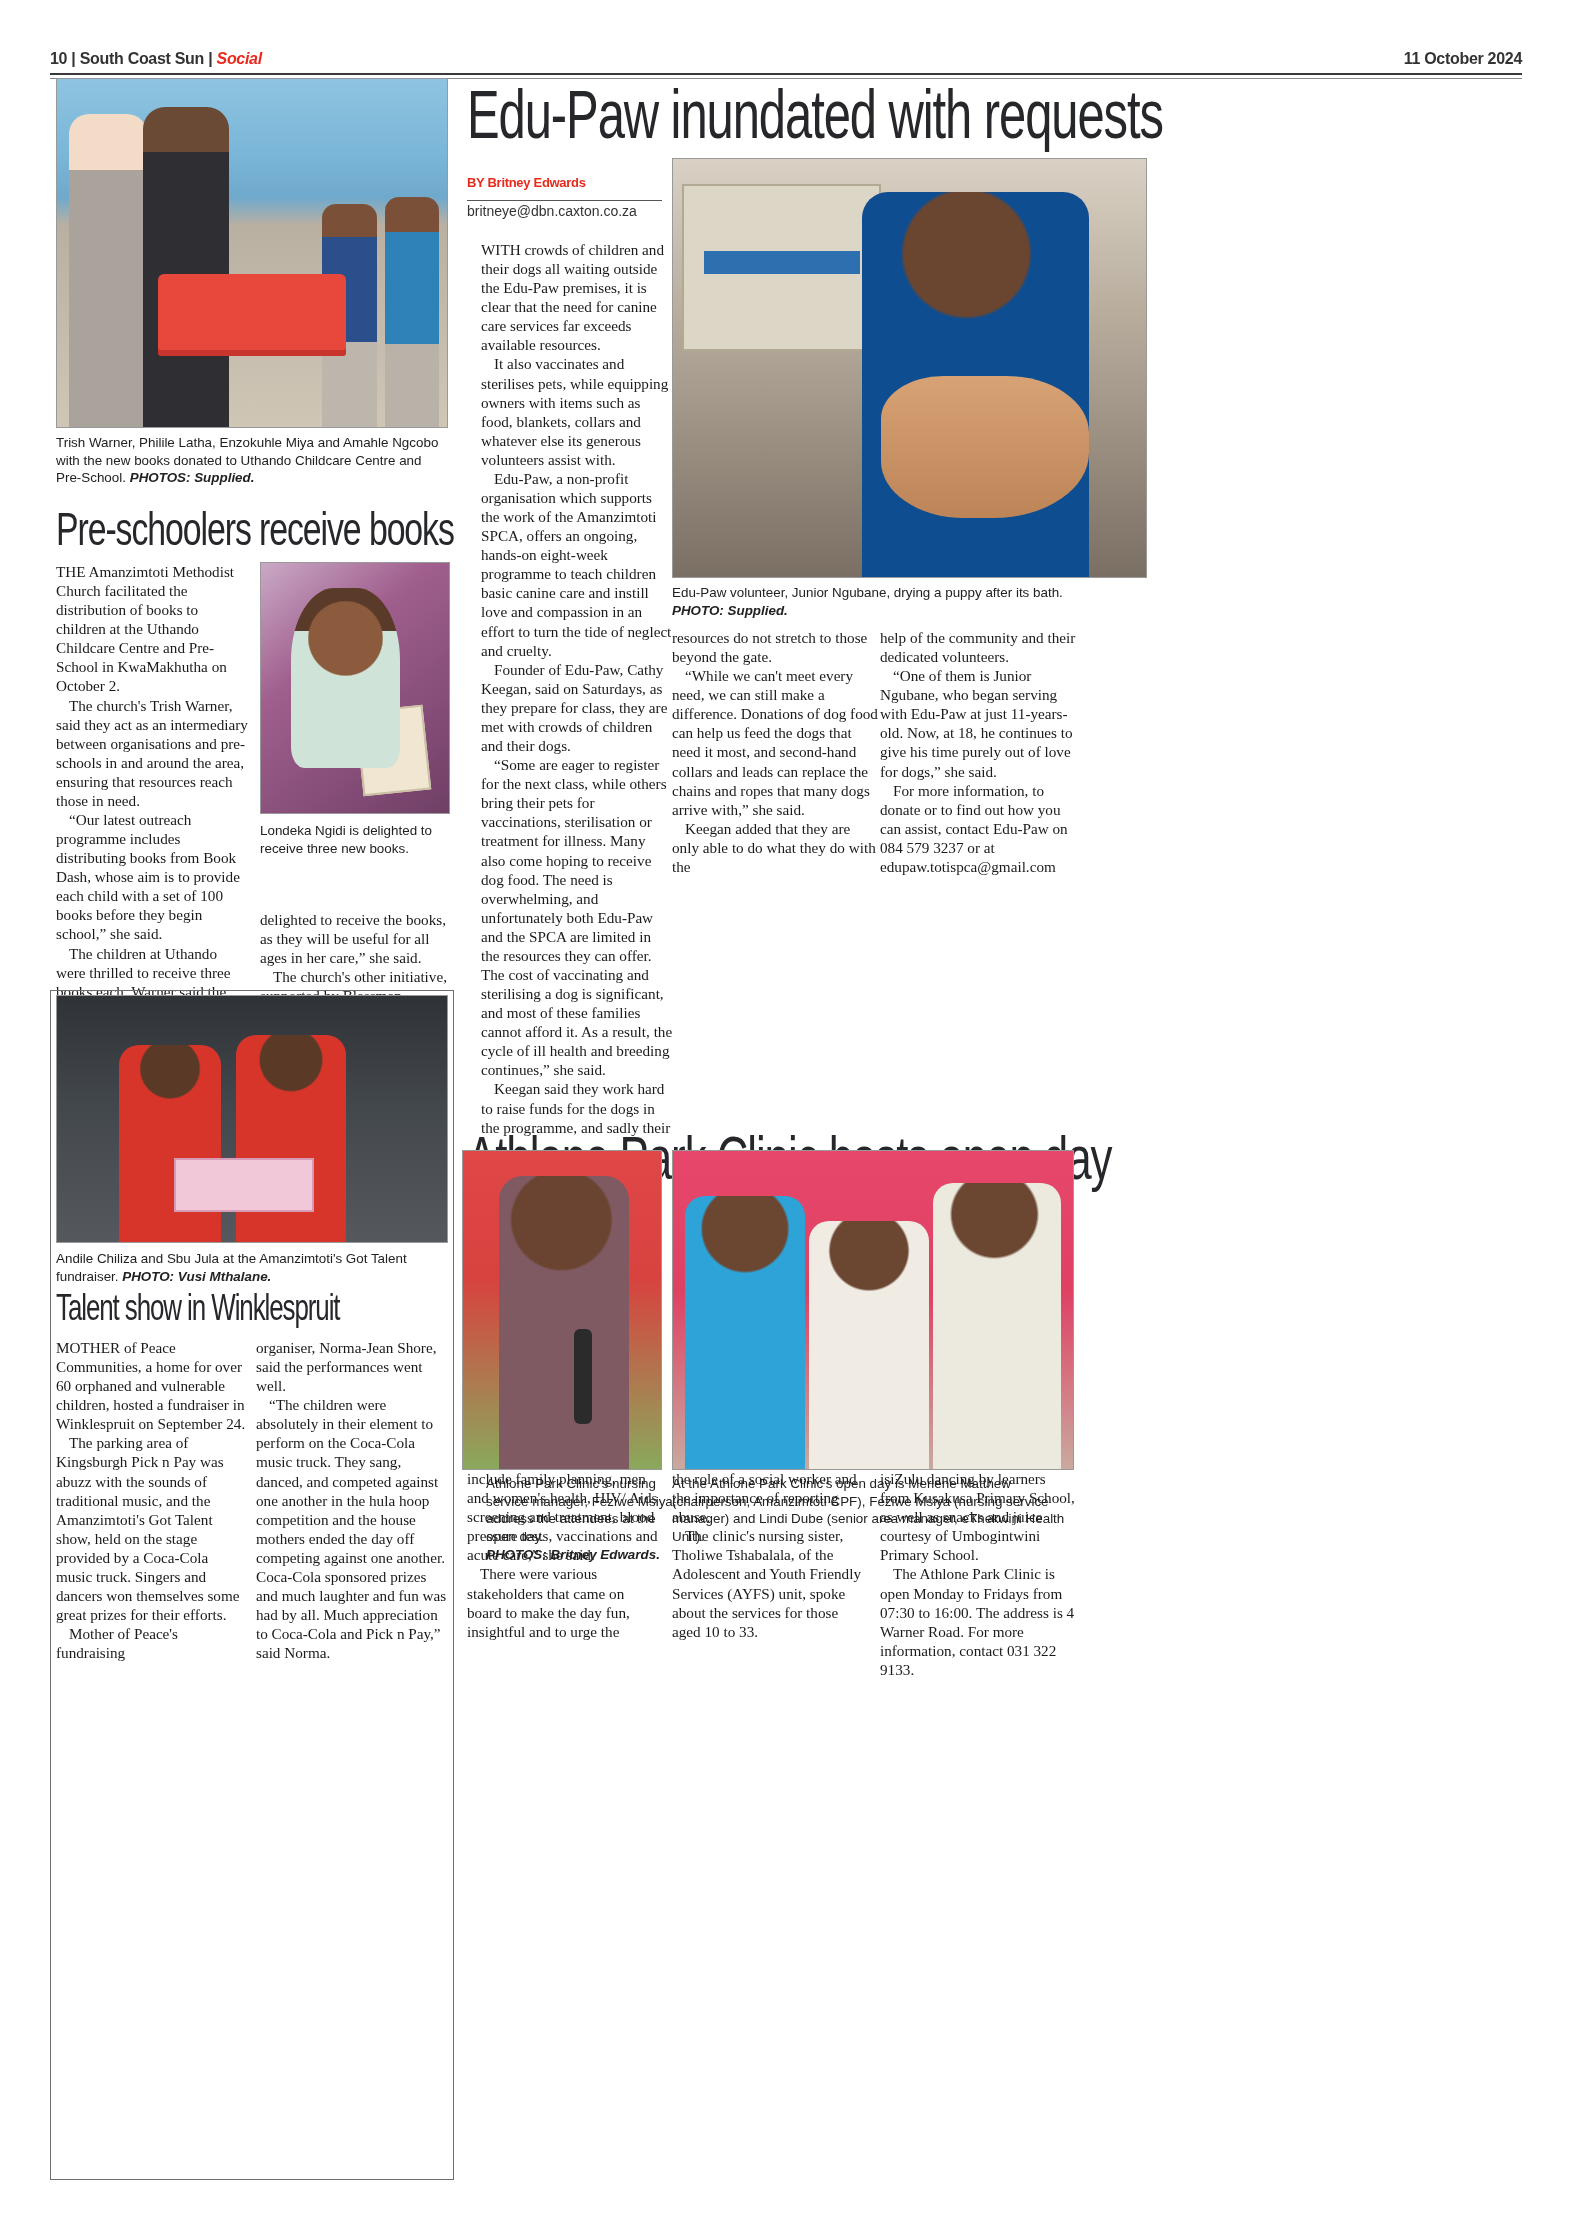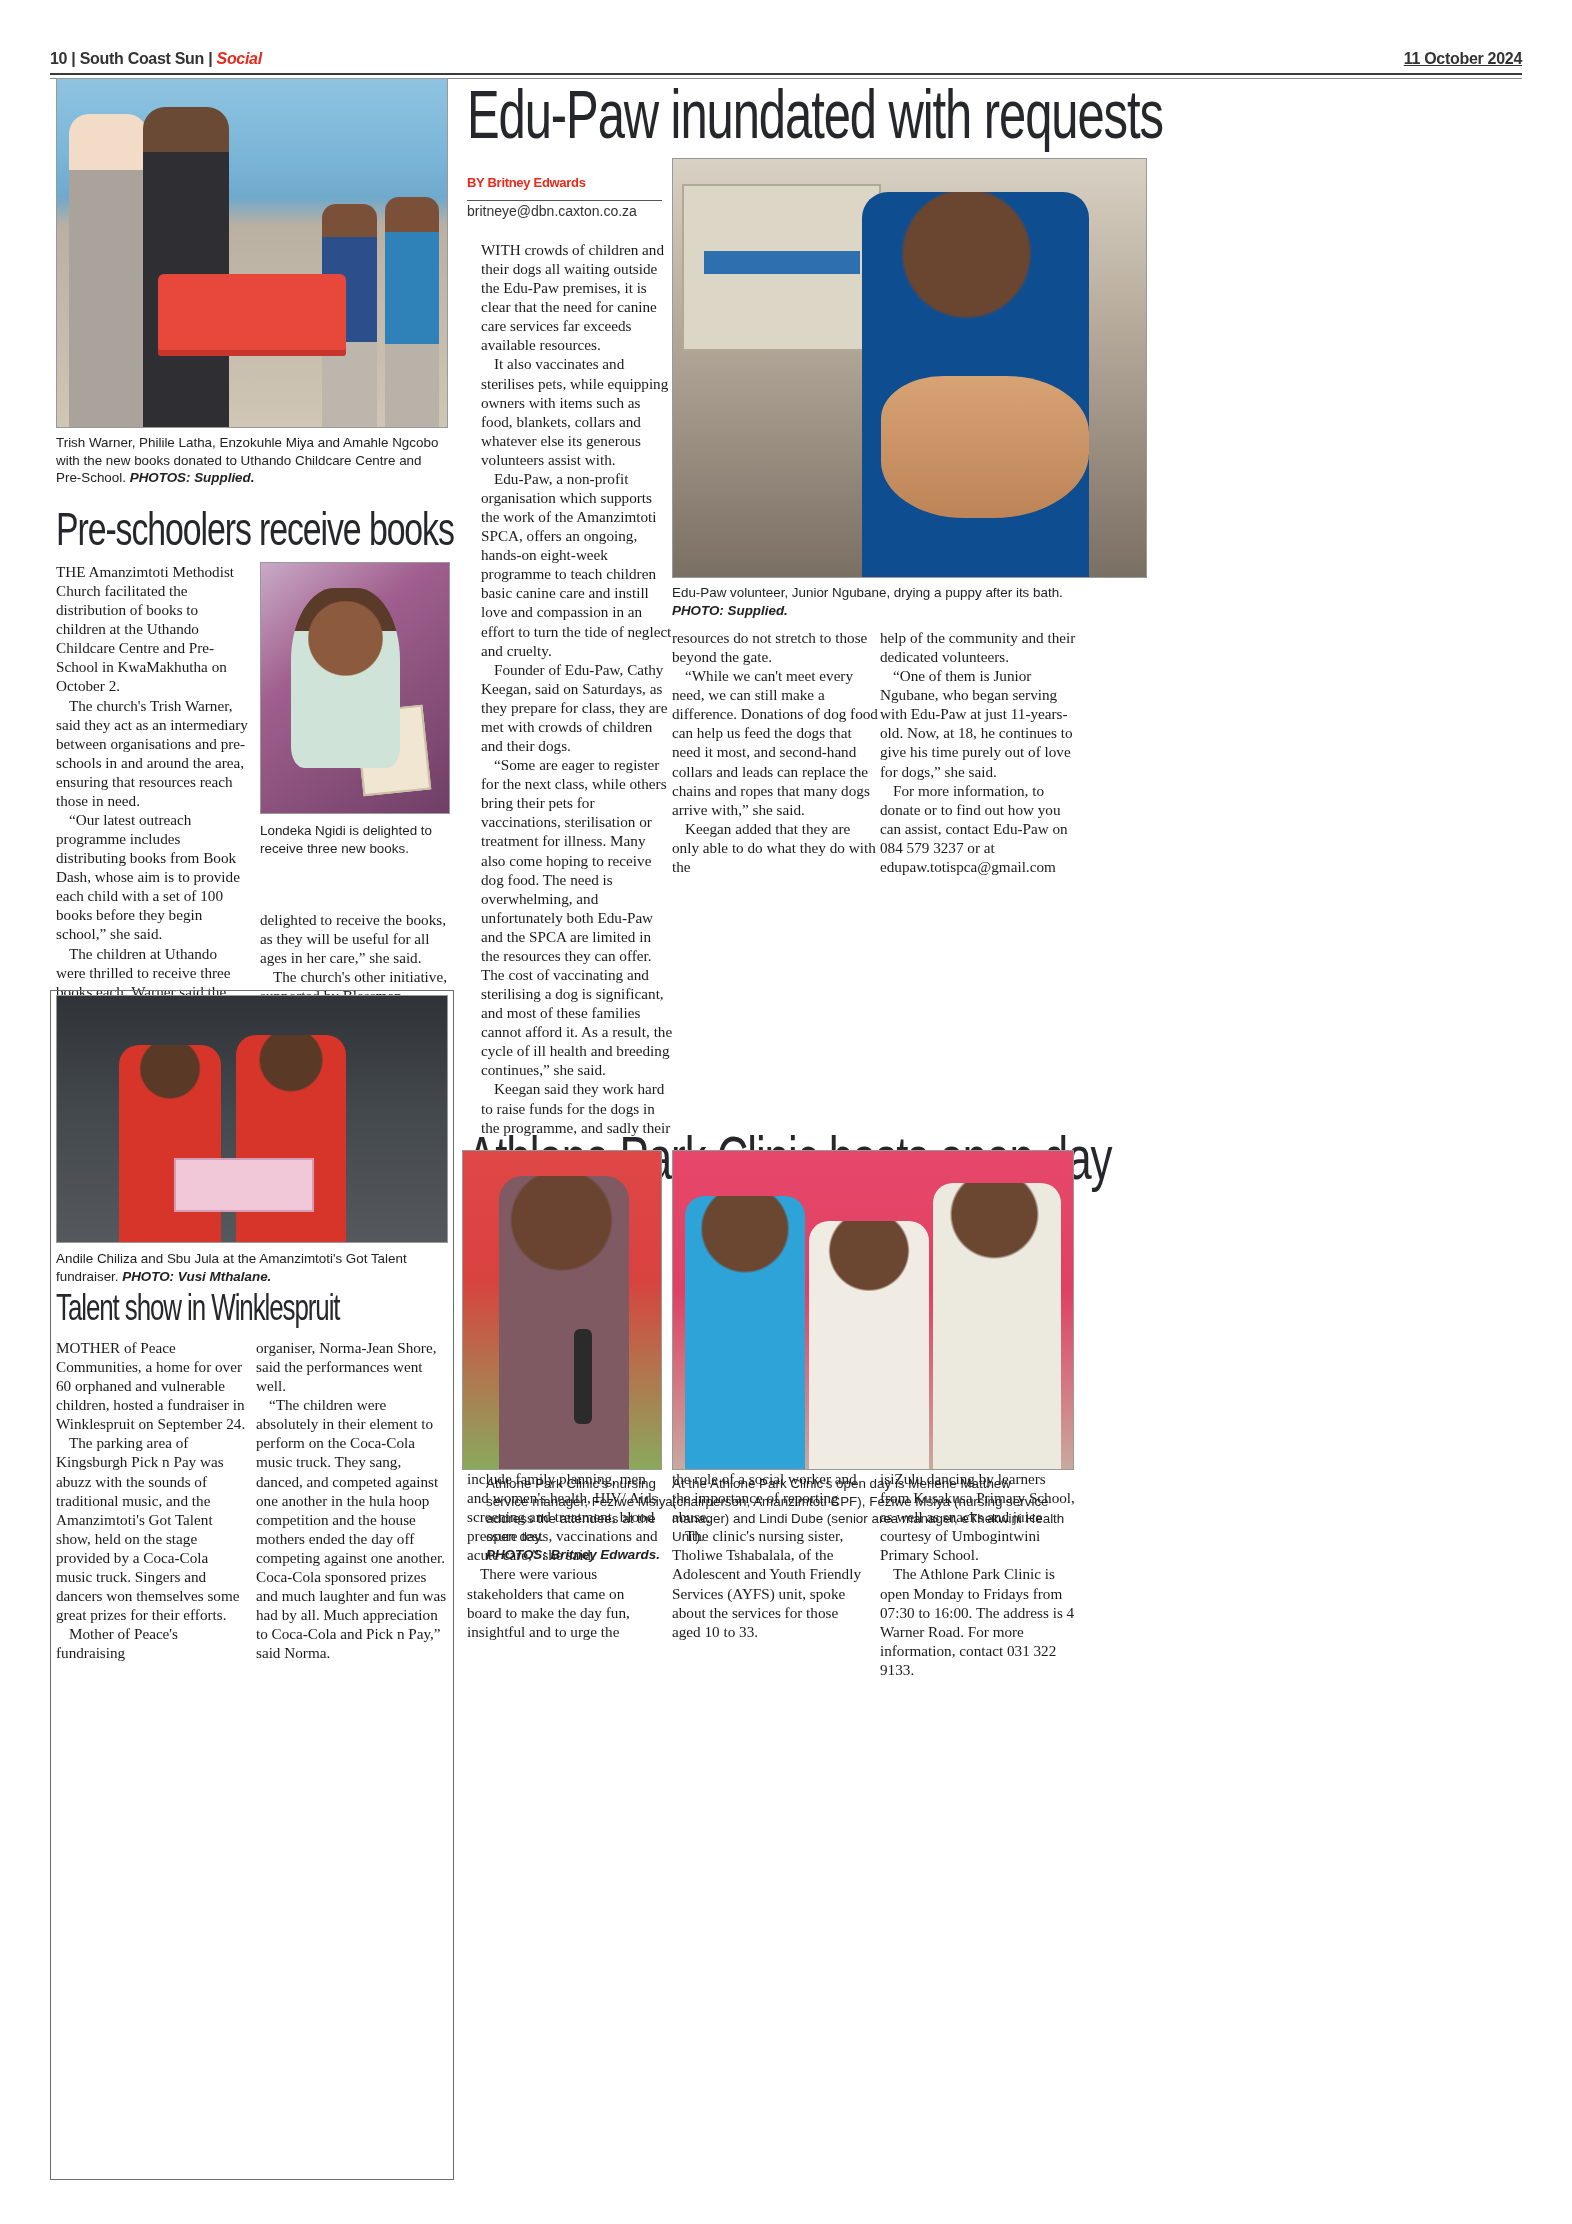--- a/index.html
+++ b/index.html
@@ -12,21 +12,21 @@
     overflow: hidden;
   }
   .page { position: absolute; left: 50px; top: 50px; width: 1472px; height: 2130px; }
 
   
   .masthead { display: flex; justify-content: space-between; align-items: flex-end;
               font-family: "Liberation Sans", sans-serif; font-size: 16px;
               color: #333; padding-bottom: 5px; letter-spacing: -0.3px; }
   .masthead .left { font-weight: 600; }
   .masthead .left .sec { color: #e8291c; font-style: italic; font-weight: 700; }
-  .masthead .right { font-weight: 600; text-decoration: underline; }
+  .masthead .right { font-weight: 600; }
   .rule-thick { border-top: 2px solid #3a3a3a; margin-bottom: 3px; }
   .rule-thin  { border-top: 1px solid #8a8a8a; }
 
   
   .headline {
     font-family: "Liberation Sans", sans-serif;
     font-weight: 400;
     color: #26272b;
     letter-spacing: -1.5px;
     transform: scaleX(0.72);

